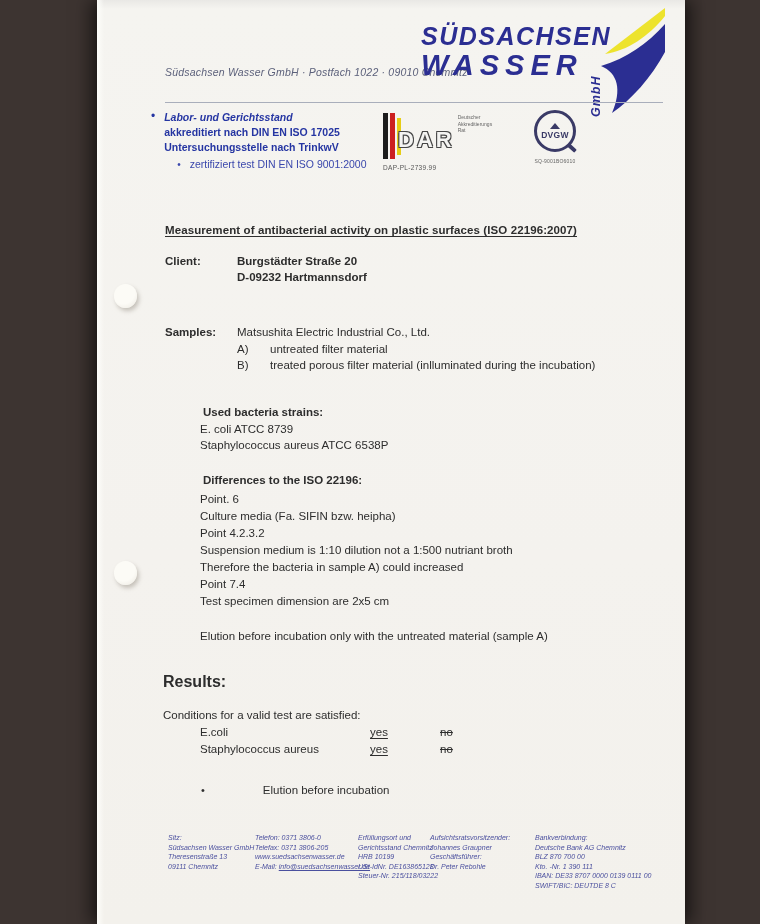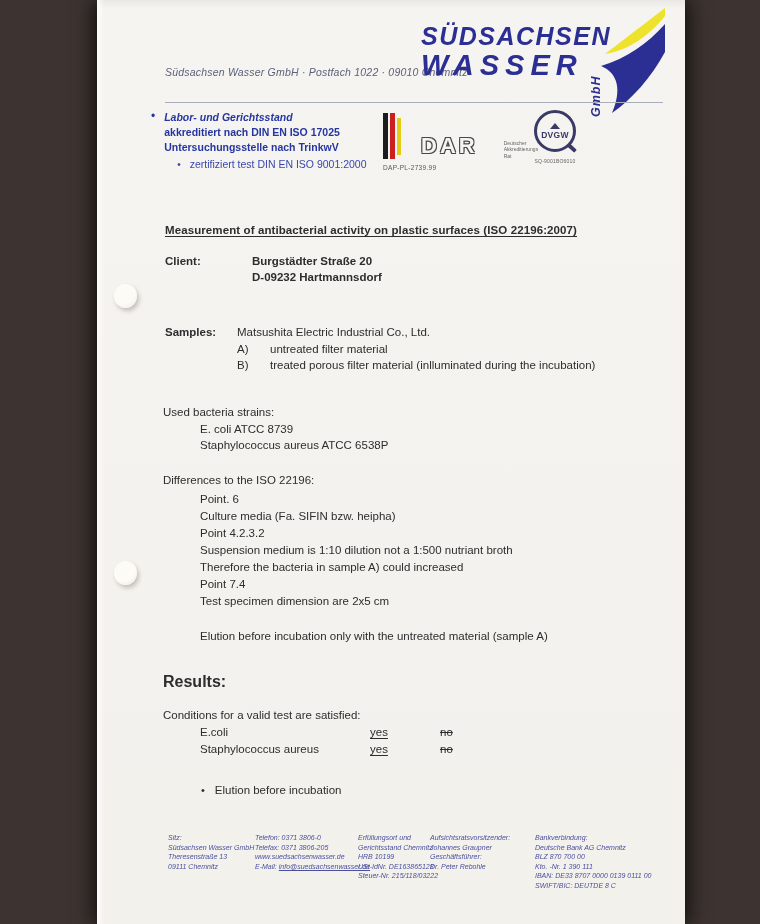--- a/index.html
+++ b/index.html
@@ -43,21 +43,21 @@
   
   .accr { position:absolute; left:54px; top:110px; color:#2535a2; font-size:10.5px; line-height:15px; }
   .accr-row { display:flex; }
   .accr-bullet { margin:-1px 9px 0 0; font-size:12px; color:#2535a2; }
   .accr-l1 { font-weight:bold; font-style:italic; }
   .accr-l2, .accr-l3 { font-weight:bold; }
   .accr-sub { display:flex; margin-top:2px; padding-left:13px; color:#3a47ac; }
   .accr-sub .accr-bullet { font-size:10px; margin-top:0; color:#3a47ac; }
 
   .dar { position:absolute; left:286px; top:112px; width:104px; color:#555; }
-  .dar-row { display:flex; align-items:flex-end;gap:23px; }
+  .dar-row { display:flex; align-items:flex-start; }
   .dar-bars { display:flex; gap:2px; margin-top:1px; }
   .bar-b { width:5px; height:46px; background:#1c1c1c; }
   .bar-r { width:5px; height:46px; background:#cc2020; }
   .bar-y { width:4px; height:37px; background:#e6cd15; margin-top:5px; }
   .dar-letters {
     font-weight:bold; font-size:22px; letter-spacing:3px; margin:15px 0 0 -3px;
     color:#f4f4f2;
     text-shadow:-1px -1px 0 #474747, 1px -1px 0 #474747, -1px 1px 0 #474747, 1px 1px 0 #474747;
   }
   .dar-side { font-size:5px; line-height:6.5px; margin:2px 0 0 3px; color:#666; }
@@ -76,46 +76,46 @@
   .dvgw-label { font-size:8.5px; font-weight:bold; letter-spacing:.3px; }
   .dvgw-caption { font-size:5px; margin-top:6px; color:#666; letter-spacing:.2px; }
 
   
   .title {
     position:absolute; left:68px; top:224px; font-size:11.5px; font-weight:bold; color:#2d2d2d;
     text-decoration:underline; text-underline-offset:2px; letter-spacing:.1px;
   }
   .body-block { position:absolute; font-size:11.5px; color:#2d2d2d; line-height:16px; }
 
-  .client { left:68px; top:253px; display:flex; font-weight:bold;gap:15px; }
+  .client { left:68px; top:253px; display:flex; font-weight:bold; }
   .lbl { width:72px; font-weight:bold; }
 
   .samples { left:68px; top:324px; display:flex; line-height:16.5px; }
   .sample-row { display:flex; }
   .sample-key { width:33px; }
 
   .strains { left:66px; top:404px; line-height:16.5px; }
-  .hd { font-weight:normal; }
+  .hd { font-weight:bold;margin-left:40px; }
   .strains .it { margin-left:37px; }
 
   .diffs { left:66px; top:472px; line-height:17px; }
   .diffs .hd { margin-bottom:2px; }
   .diffs .ln, .diffs .note { margin-left:37px; }
   .diffs .note { margin-top:18px; }
 
   .results-hd { left:66px; top:674px; font-size:16px; font-weight:bold; }
 
   .conds { left:66px; top:707px; line-height:17px; }
   .cond-row { display:flex; margin-left:37px; }
   .cond-row:first-of-type { margin-top:4px; }
   .cond-name { width:170px; }
   .cond-yes { width:70px; text-decoration:underline; text-underline-offset:2px; }
   .cond-no { text-decoration:line-through; }
 
-  .bullet-row { left:104px; top:782px; display:flex; }
+  .bullet-row { left:104px; top:782px; display:flex;gap:48px; }
   .dot::before { content:"•"; margin-right:10px; font-size:11px; }
 
   
   .fcol { position:absolute; top:833px; font-size:7px; line-height:9.6px; font-style:italic; color:#4a4f9e; white-space:nowrap; }
   .f1 { left:71px; } .f2 { left:158px; } .f3 { left:261px; } .f4 { left:333px; } .f5 { left:438px; }
   .femail { text-decoration:underline; }
 </style>
 </head>
 <body>
 

